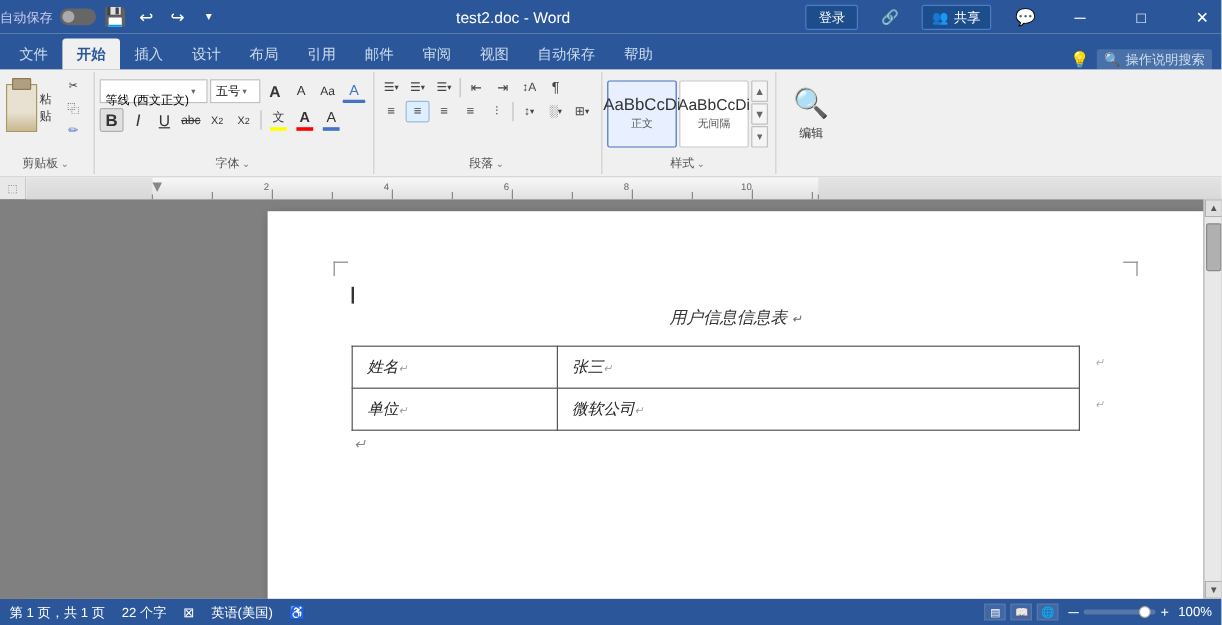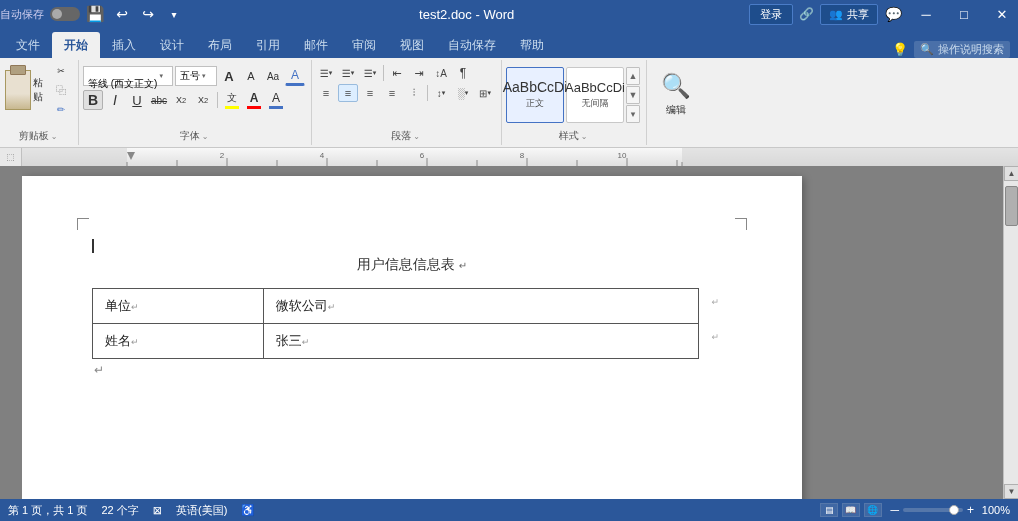--- a/index.html
+++ b/index.html
@@ -10,21 +10,21 @@
       height: 28px;
       background: #2b579a;
       display: flex;
       align-items: center;
       justify-content: space-between;
       padding: 0 0;
       color: white;
     }
     .title-bar-left { display: flex; align-items: center; gap: 6px; font-size: 12px; }
     .title-bar-center { font-size: 13px; color: white; }
-    .title-bar-right { display: flex; align-items: center; gap: 6px; }
+    .title-bar-right { display: flex; align-items: center; gap: 19px; }
     .autosave-label { font-size: 11px; color: #cce; }
     .autosave-toggle { background: #666; border-radius: 8px; width: 30px; height: 14px; display: inline-block; position: relative; }
     .autosave-toggle::after { content: ''; position: absolute; left: 2px; top: 2px; width: 10px; height: 10px; background: #aaa; border-radius: 50%; }
     .title-icon-btn { width: 20px; height: 20px; display: flex; align-items: center; justify-content: center; font-size: 14px; cursor: pointer; color: white; }
     .title-window-btn { width: 32px; height: 28px; display: flex; align-items: center; justify-content: center; font-size: 13px; cursor: pointer; color: white; }
     .login-btn { background: #1e4d8c; border: 1px solid #4a7cc7; color: white; font-size: 11px; padding: 2px 10px; border-radius: 2px; cursor: pointer; }
     .share-btn { background: #1e4d8c; border: 1px solid #4a7cc7; color: white; font-size: 11px; padding: 2px 8px; border-radius: 2px; cursor: pointer; display: flex; align-items: center; gap: 4px; }
 
     
     .ribbon-tabs {
@@ -123,21 +123,21 @@
     .ruler-corner { width: 22px; height: 18px; background: #e8e8e8; border-right: 1px solid #c0c0c0; }
     .h-ruler { flex: 1; height: 18px; background: linear-gradient(to bottom, #f8f8f8, #e8e8e8); position: relative; overflow: hidden; }
 
     
     .doc-area { display: flex; height: calc(521px - 28px - 30px - 90px - 18px - 22px); background: #808080; overflow: hidden; }
     .left-margin { width: 22px; background: #808080; }
     .v-scrollbar { width: 15px; background: #f0f0f0; border-left: 1px solid #c0c0c0; display: flex; flex-direction: column; }
     .scrollbar-btn { width: 15px; height: 15px; display: flex; align-items: center; justify-content: center; font-size: 8px; cursor: pointer; background: #e0e0e0; border: 1px solid #b0b0b0; color: #555; }
     .scrollbar-track { flex: 1; background: #e8e8e8; position: relative; }
     .scrollbar-thumb { width: 13px; height: 40px; background: #b0b0b0; position: absolute; top: 5px; left: 1px; border-radius: 2px; cursor: pointer; border: 1px solid #888; }
-    .doc-scroll-area { flex: 1; overflow: hidden; display: flex; justify-content: flex-start; padding: 10px 0; }
+    .doc-scroll-area { flex: 1; overflow: hidden; display: flex; justify-content: flex-end; padding: 10px 0; font-style: italic; }
     .page { width: 780px; background: white; box-shadow: 2px 2px 8px rgba(0,0,0,0.3); padding: 60px 70px 40px 70px; min-height: 340px; position: relative; }
 
     
     .doc-title { text-align: center; font-size: 14px; color: #333; margin-bottom: 14px; }
     .info-table { border-collapse: collapse; width: 100%; font-size: 13px; }
     .info-table td { border: 1px solid #555; padding: 8px 12px; color: #222; }
     .info-table .label-cell { width: 28%; background: white; }
     .info-table .value-cell { width: 72%; background: white; }
 
     
@@ -462,36 +462,36 @@
 
       <div class="doc-title">
         <span>用户信息信息表</span>
         <span style="font-size:10px; color:#666;">↵</span>
       </div>
 
       <table class="info-table">
         <tbody>
           <tr>
             <td class="label-cell">
+              <span>姓名</span><span style="font-size:9px; color:#999;">↵</span>
+            </td>
+            <td class="value-cell">
+              <span>张三</span><span style="font-size:9px; color:#999;">↵</span>
+            </td>
+            <td style="width:12px; border:none; font-size:9px; color:#aaa; vertical-align:top;">↵</td>
+          </tr>
+          <tr>
+            <td class="label-cell">
               <span>单位</span><span style="font-size:9px; color:#999;">↵</span>
             </td>
             <td class="value-cell">
               <span>微软公司</span><span style="font-size:9px; color:#999;">↵</span>
             </td>
             <td style="width:12px; border:none; font-size:9px; color:#aaa; vertical-align:top;">↵</td>
           </tr>
-          <tr>
-            <td class="label-cell">
-              <span>姓名</span><span style="font-size:9px; color:#999;">↵</span>
-            </td>
-            <td class="value-cell">
-              <span>张三</span><span style="font-size:9px; color:#999;">↵</span>
-            </td>
-            <td style="width:12px; border:none; font-size:9px; color:#aaa; vertical-align:top;">↵</td>
-          </tr>
         </tbody>
       </table>
 
       <div style="margin-top:4px; font-size:12px; color:#888; padding-left:2px;">↵</div>
     </div>
   </div>
 
   <div class="v-scrollbar">
     <div class="scrollbar-btn">▲</div>
     <div class="scrollbar-track">

